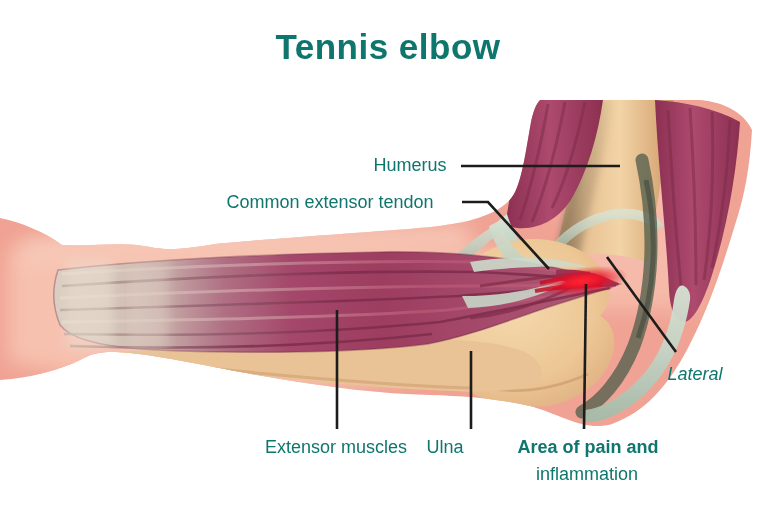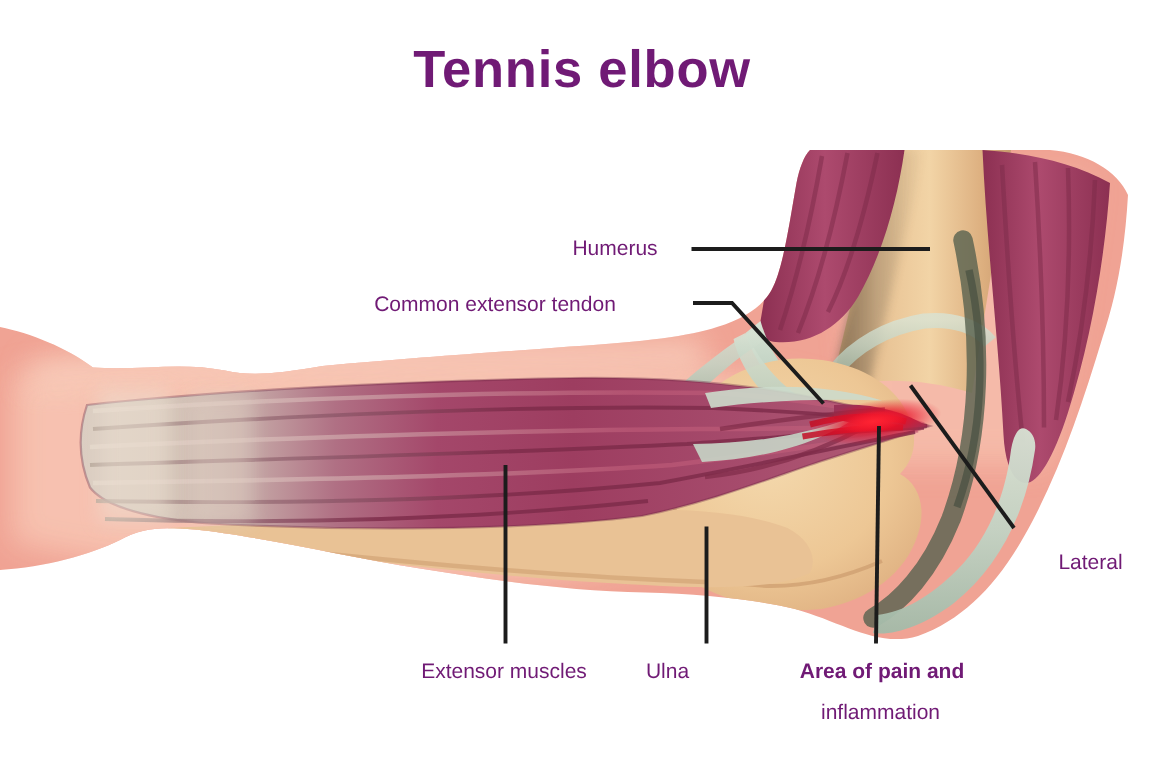--- a/index.html
+++ b/index.html
@@ -1,27 +1,27 @@
 <!DOCTYPE html>
 <html><head>
 <meta charset="utf-8">
 <style>
   html,body{margin:0;padding:0;background:#ffffff;}
   .stage{
     position:relative;width:770px;height:515px;background:#ffffff;overflow:hidden;
-    font-family:"Liberation Sans", sans-serif;color:#701a75;
+    font-family:"Liberation Sans", sans-serif;color:#0f766e;
   }
   .art{position:absolute;left:0;top:0;width:770px;height:515px;}
   .title{
     position:absolute;left:388px;top:47px;transform:translate(-50%,-50%);
     font-size:35px;font-weight:700;letter-spacing:.5px;white-space:nowrap;
   }
   .lbl{
     position:absolute;transform:translate(-50%,-50%);
-    font-size:14px;line-height:1;white-space:nowrap;
+    font-size:18px;line-height:1;white-space:nowrap;
   }
 </style>
 </head>
 <body>
 
 <div class="stage">
 
   <svg class="art" viewBox="0 0 770 515">
     <defs>
       <clipPath id="armClip">
@@ -205,15 +205,15 @@
 
   <div class="lbl" style="left:330px;top:202px;">Common extensor tendon</div>
 
   <div class="lbl" style="left:336px;top:447px;">Extensor muscles</div>
 
   <div class="lbl" style="left:445px;top:447px;">Ulna</div>
 
   <div class="lbl" style="left:588px;top:447px;font-weight:bold;">Area of pain and</div>
   <div class="lbl" style="left:587px;top:474px;">inflammation</div>
 
-  <div class="lbl" style="left:727px;top:374px;">Lateral</div>
+  <div class="lbl" style="left:695px;top:374px;font-style:italic;">Lateral</div>
 
 </div>
 
 </body></html>

